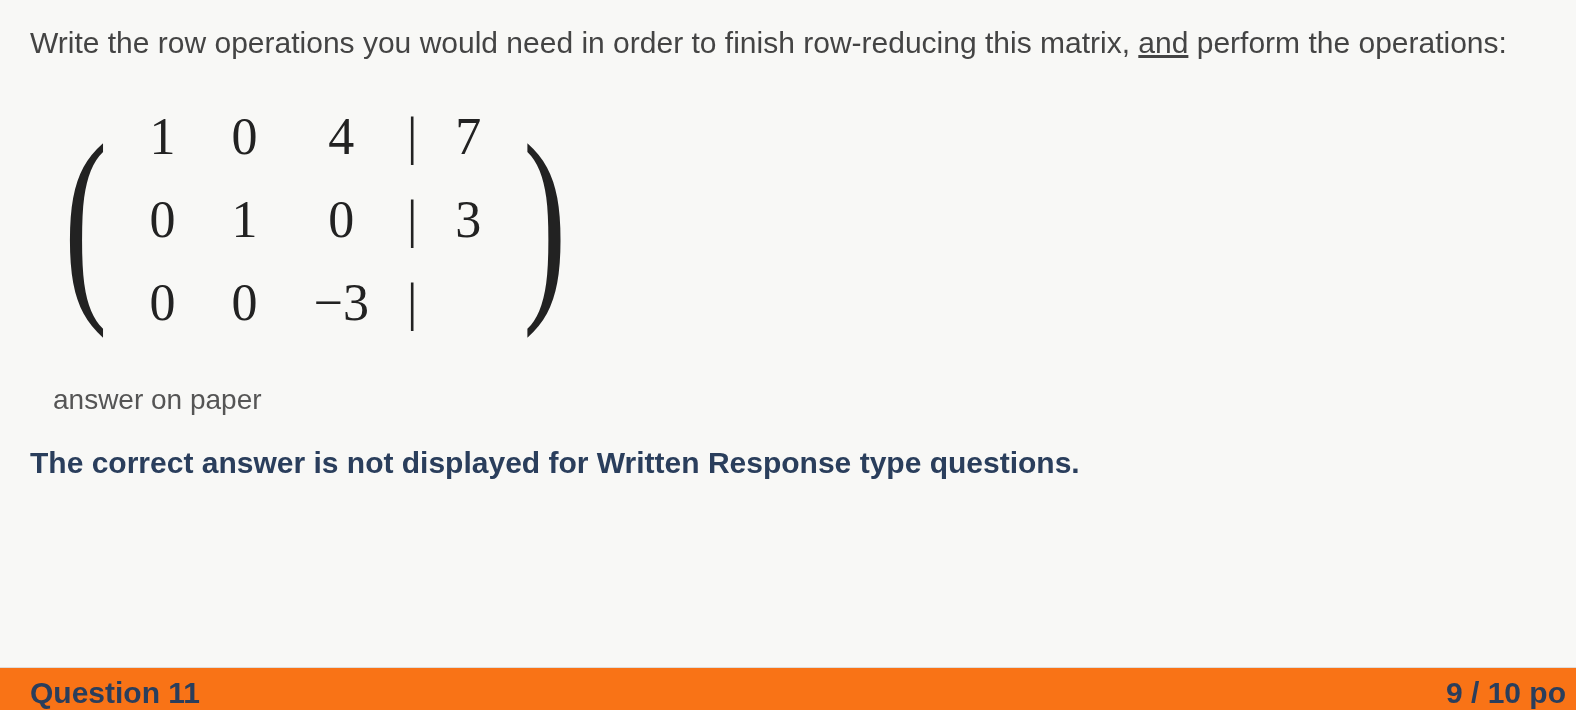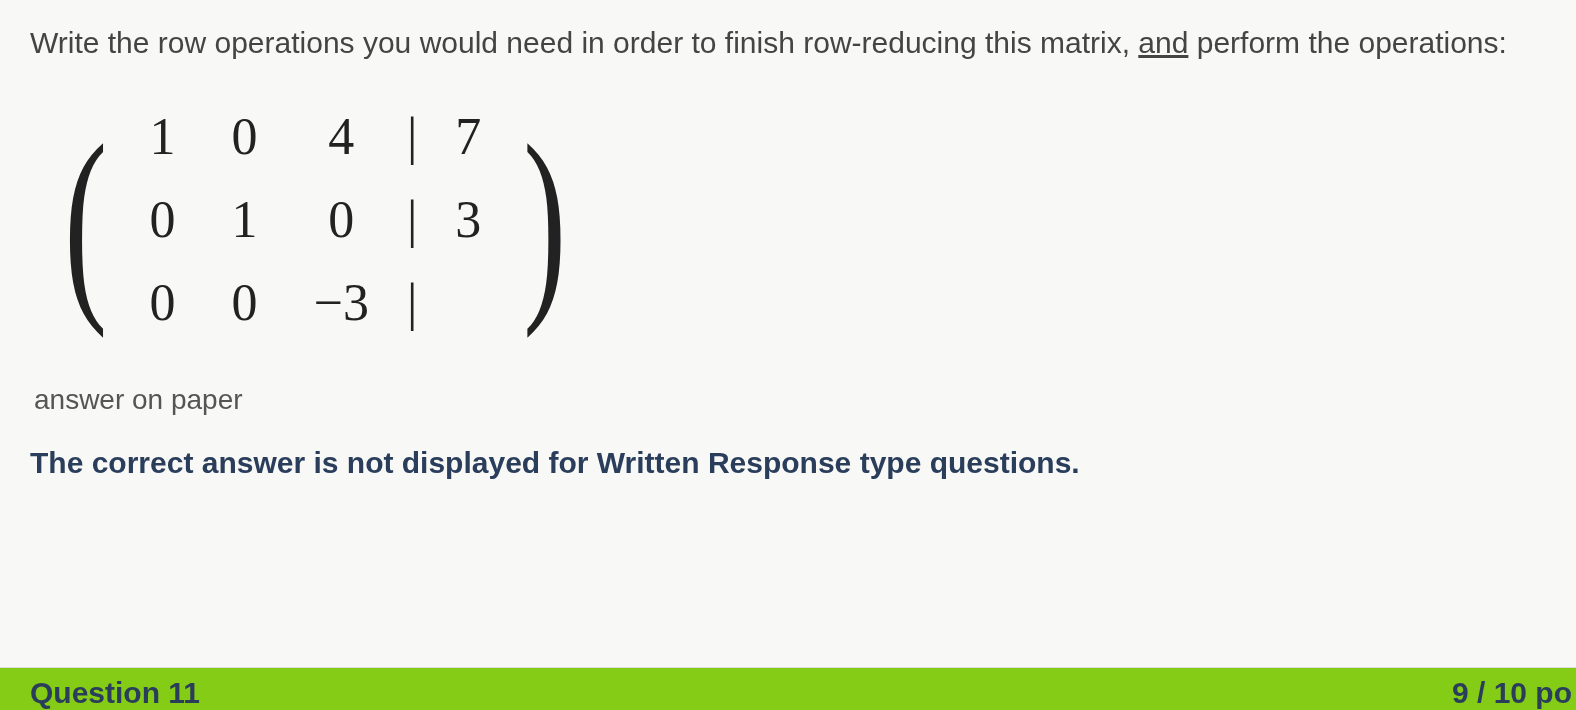--- a/index.html
+++ b/index.html
@@ -54,51 +54,51 @@
       min-width: 60px;
     }
     .matrix-body .bar {
       font-size: 52px;
       padding: 12px 10px;
       text-align: left;
     }
     .answer-note {
       font-size: 28px;
       color: #555;
-      margin: 30px 0 30px 4px;
+      margin: 30px 0 30px 23px;
     }
     .feedback-text {
       font-size: 30px;
       font-weight: 600;
       color: #2a3e5c;
       margin-top: 20px;
     }
     .bottom-bar {
       position: absolute;
       bottom: 0;
       left: 0;
       right: 0;
       display: flex;
       justify-content: space-between;
       align-items: flex-end;
       padding: 0 0 0 30px;
       border-top: 1px solid #ddd;
-      background: #84cc16;
+      background: #f97316;
     }
     .question-label {
       font-size: 30px;
       font-weight: 700;
       color: #2a3e5c;
       padding: 8px 0 0 0;
     }
     .points-label {
       font-size: 30px;
       font-weight: 700;
       color: #2a3e5c;
-      padding: 8px 4px 0 0;
+      padding: 8px 10px 0 0;
     }
   </style>
 </head>
 <body>
 
 <div class="instruction">
   <span>Write the row operations you would need in order to finish row-reducing this matrix, </span><span class="underline">and</span><span> perform the operations:</span>
 </div>
 
 <div class="matrix-container">

